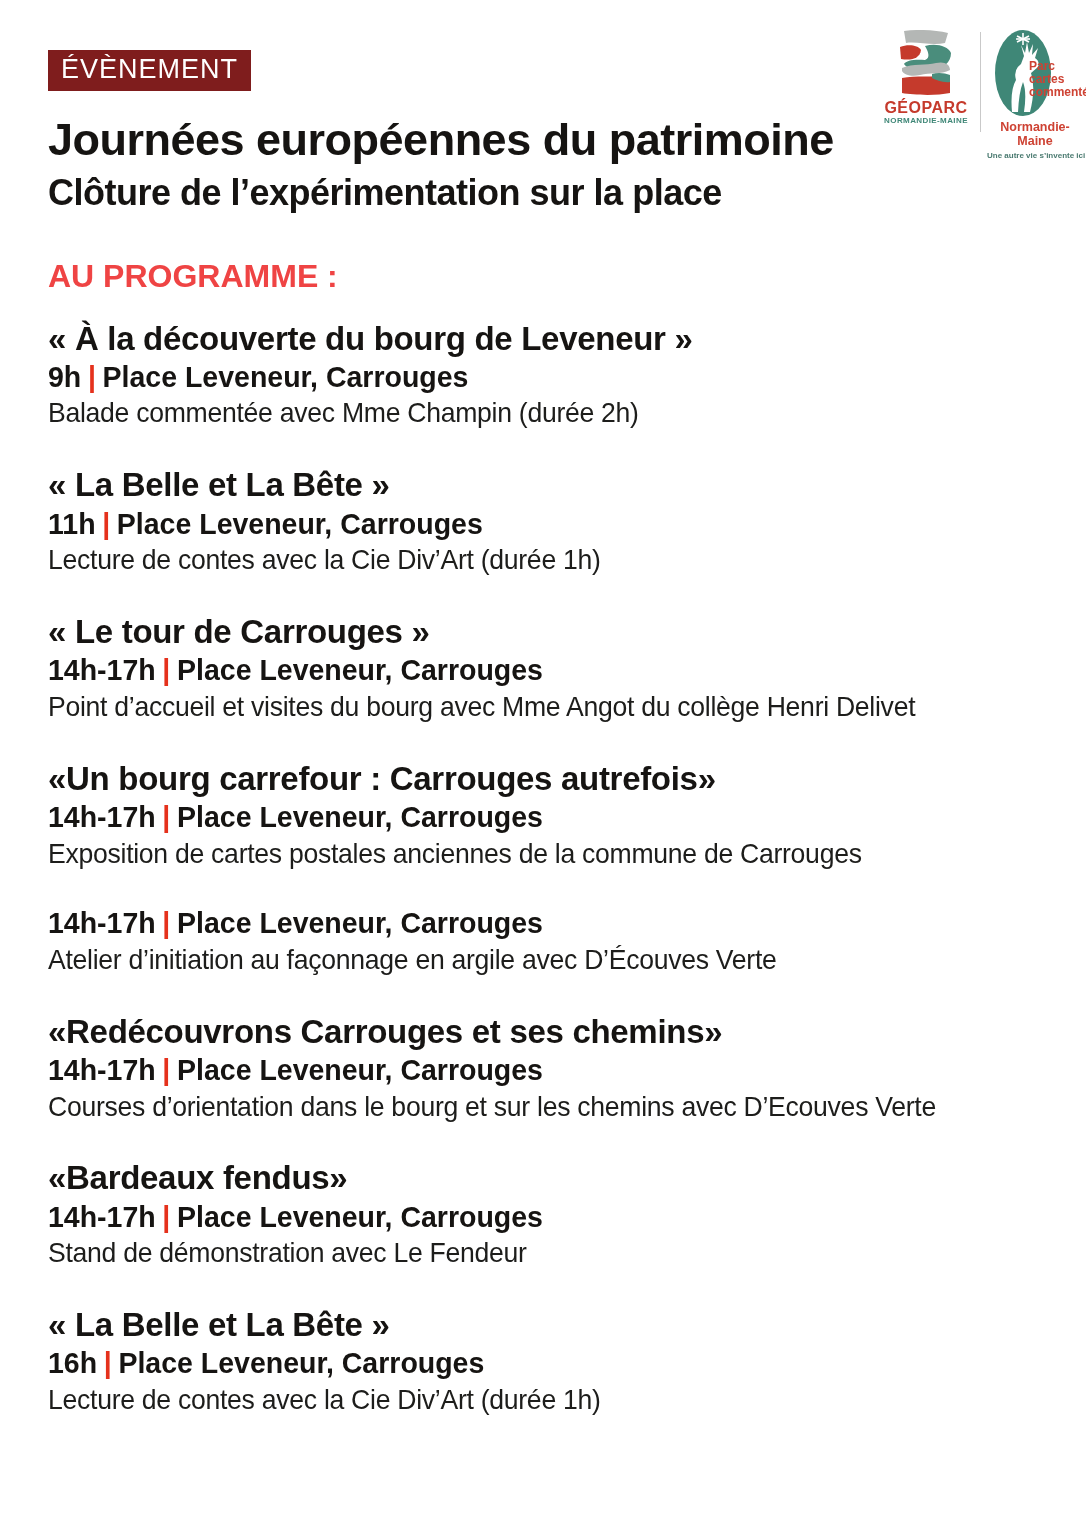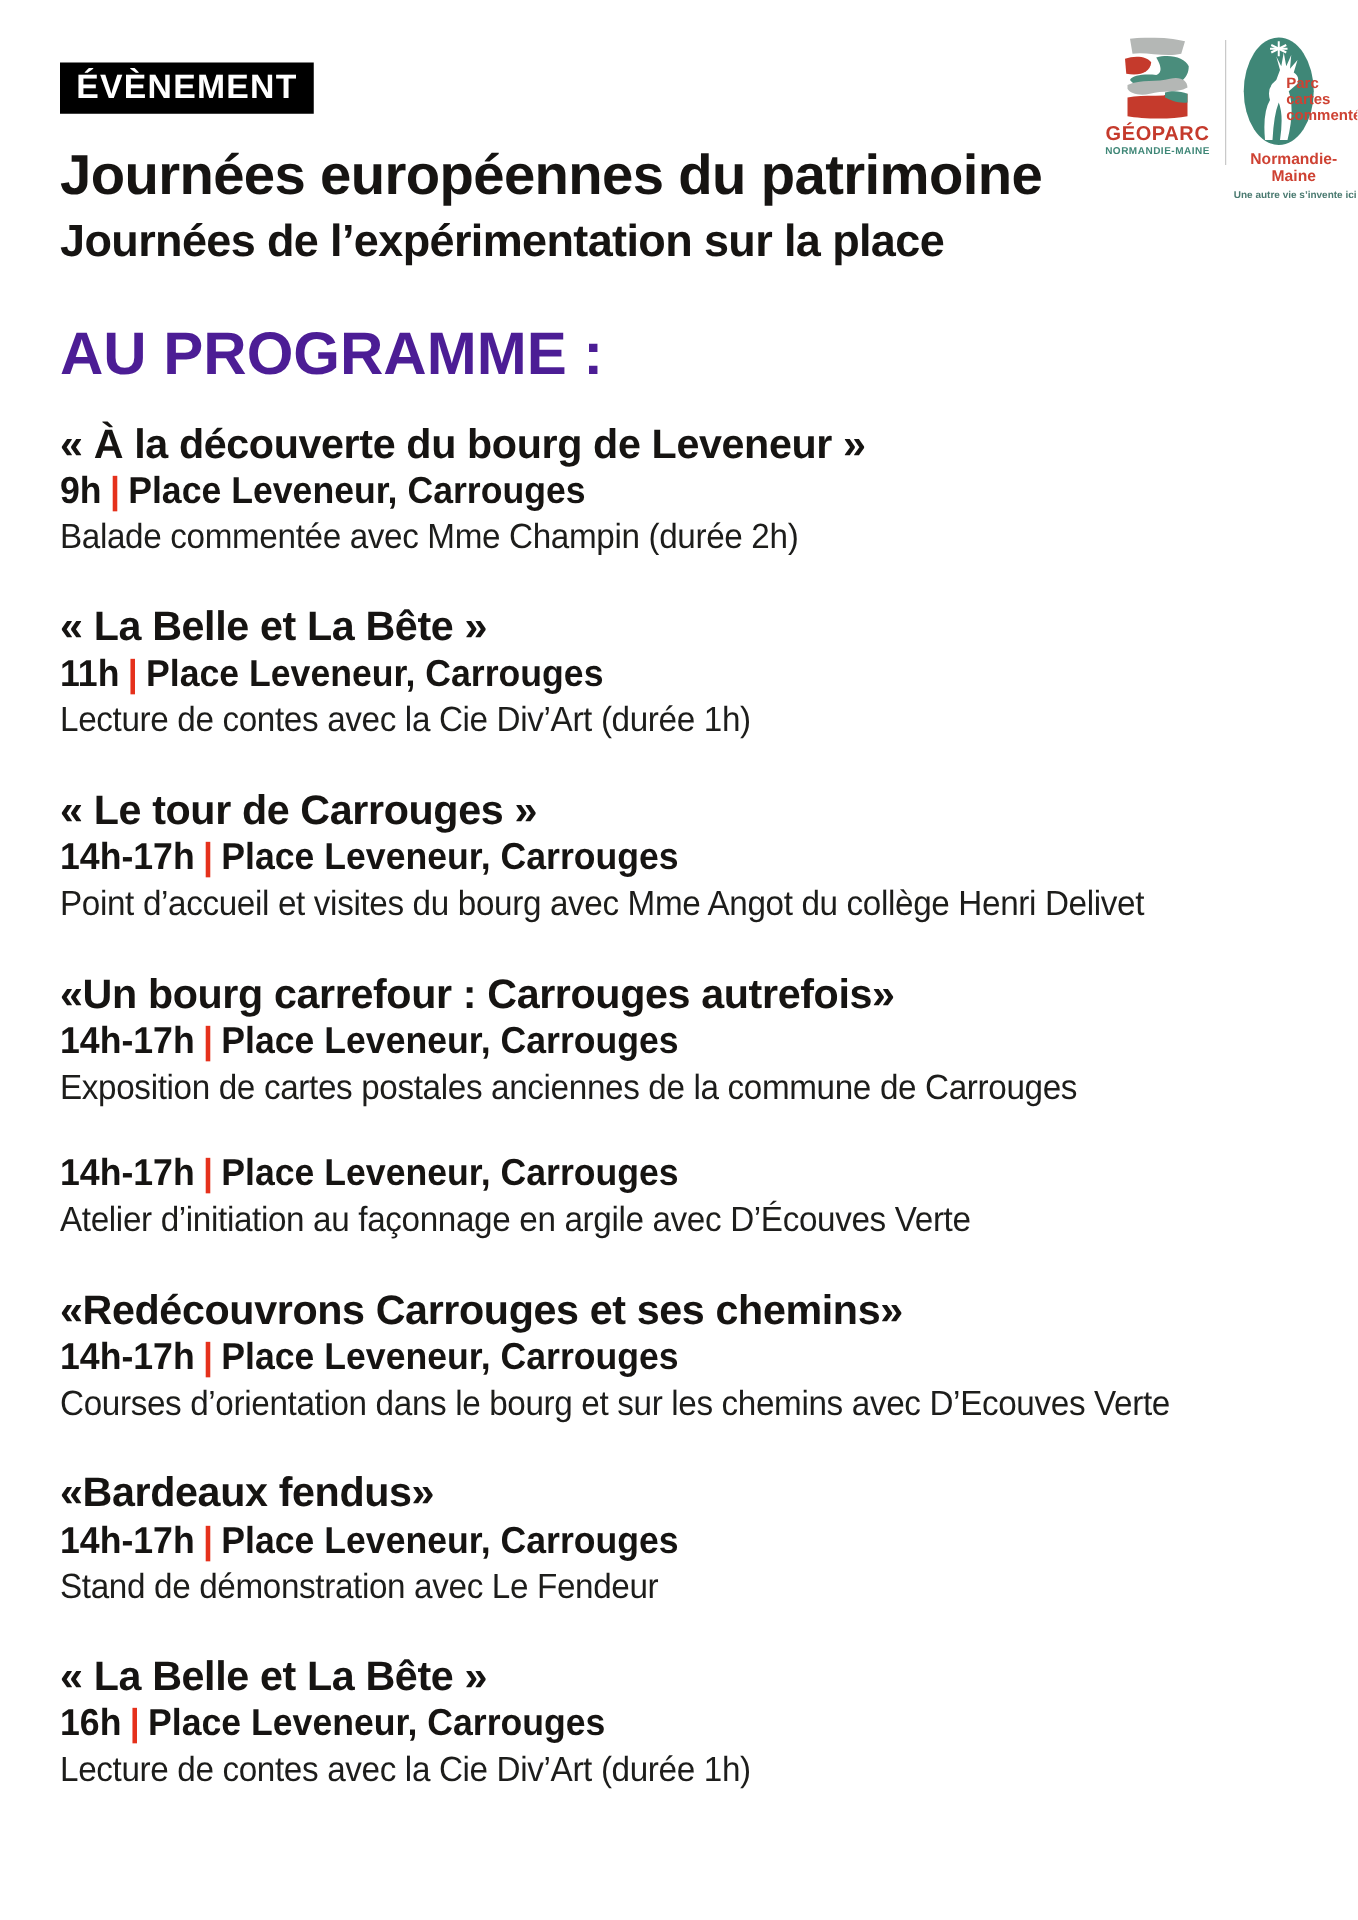--- a/index.html
+++ b/index.html
@@ -10,24 +10,24 @@
     box-sizing:border-box;
     padding:0 40px 0 48px;
     overflow:hidden;
     font-family:"Liberation Sans", sans-serif;
     color:#161412;
   }
   
   .badge{
     display:inline-block;
     margin-top:50px;
-    background:#000000;
+    background:#7f1d1d;
     color:#ffffff;
     font-size:27px;
-    font-weight:700;
+    font-weight:400;
     letter-spacing:1px;
     padding:4px 13px 6px 13px;
   }
   
   .title{
     margin:26px 0 0 0;
     font-size:45px;
     line-height:1.02;
     font-weight:800;
     max-width:850px;
@@ -59,23 +59,23 @@
   .pnr-parc{
     position:absolute;top:32px;left:42px;
     text-align:left;color:#CE4233;font-weight:800;
     font-size:12px;line-height:1.08;
   }
   .pnr-region{font-size:12.5px;font-weight:800;color:#CE4233;line-height:1.1;margin-top:1px;}
   .pnr-tagline{font-size:8px;font-weight:700;color:#4a7a70;line-height:1.2;margin-top:2px;white-space:nowrap;}
   
   .program-heading{
     margin-top:46px;
-    font-size:48px;
-    font-weight:800;
-    color:#4c1d95;
+    font-size:32px;
+    font-weight:800;
+    color:#ef4444;
     letter-spacing:0px;
     line-height:1;
   }
   .event{margin-top:27px;}
   .event + .event{margin-top:34px;}
   .event-title{
     font-size:33px;
     font-weight:800;
     line-height:1.22;
     letter-spacing:-0.3px;
@@ -145,21 +145,21 @@
       <div class="pnr-tagline">Une autre vie s’invente ici</div>
     </div>
   </div>
 
   
   <div class="badge">ÉVÈNEMENT</div>
 
   
   <h1 class="title">Journées européennes du patrimoine</h1>
   <div class="subtitle">
-    <div>Journées de l’expérimentation sur la place</div>
+    <div>Clôture de l’expérimentation sur la place</div>
   </div>
 
   
   <div class="program-heading">AU PROGRAMME :</div>
 
   
   <div class="event">
     <div class="event-title">« À la découverte du bourg de Leveneur »</div>
     <div class="event-meta"><span>9h</span><span class="pipe">|</span><span>Place Leveneur, Carrouges</span></div>
     <div class="event-desc">Balade commentée avec Mme Champin (durée 2h)</div>

